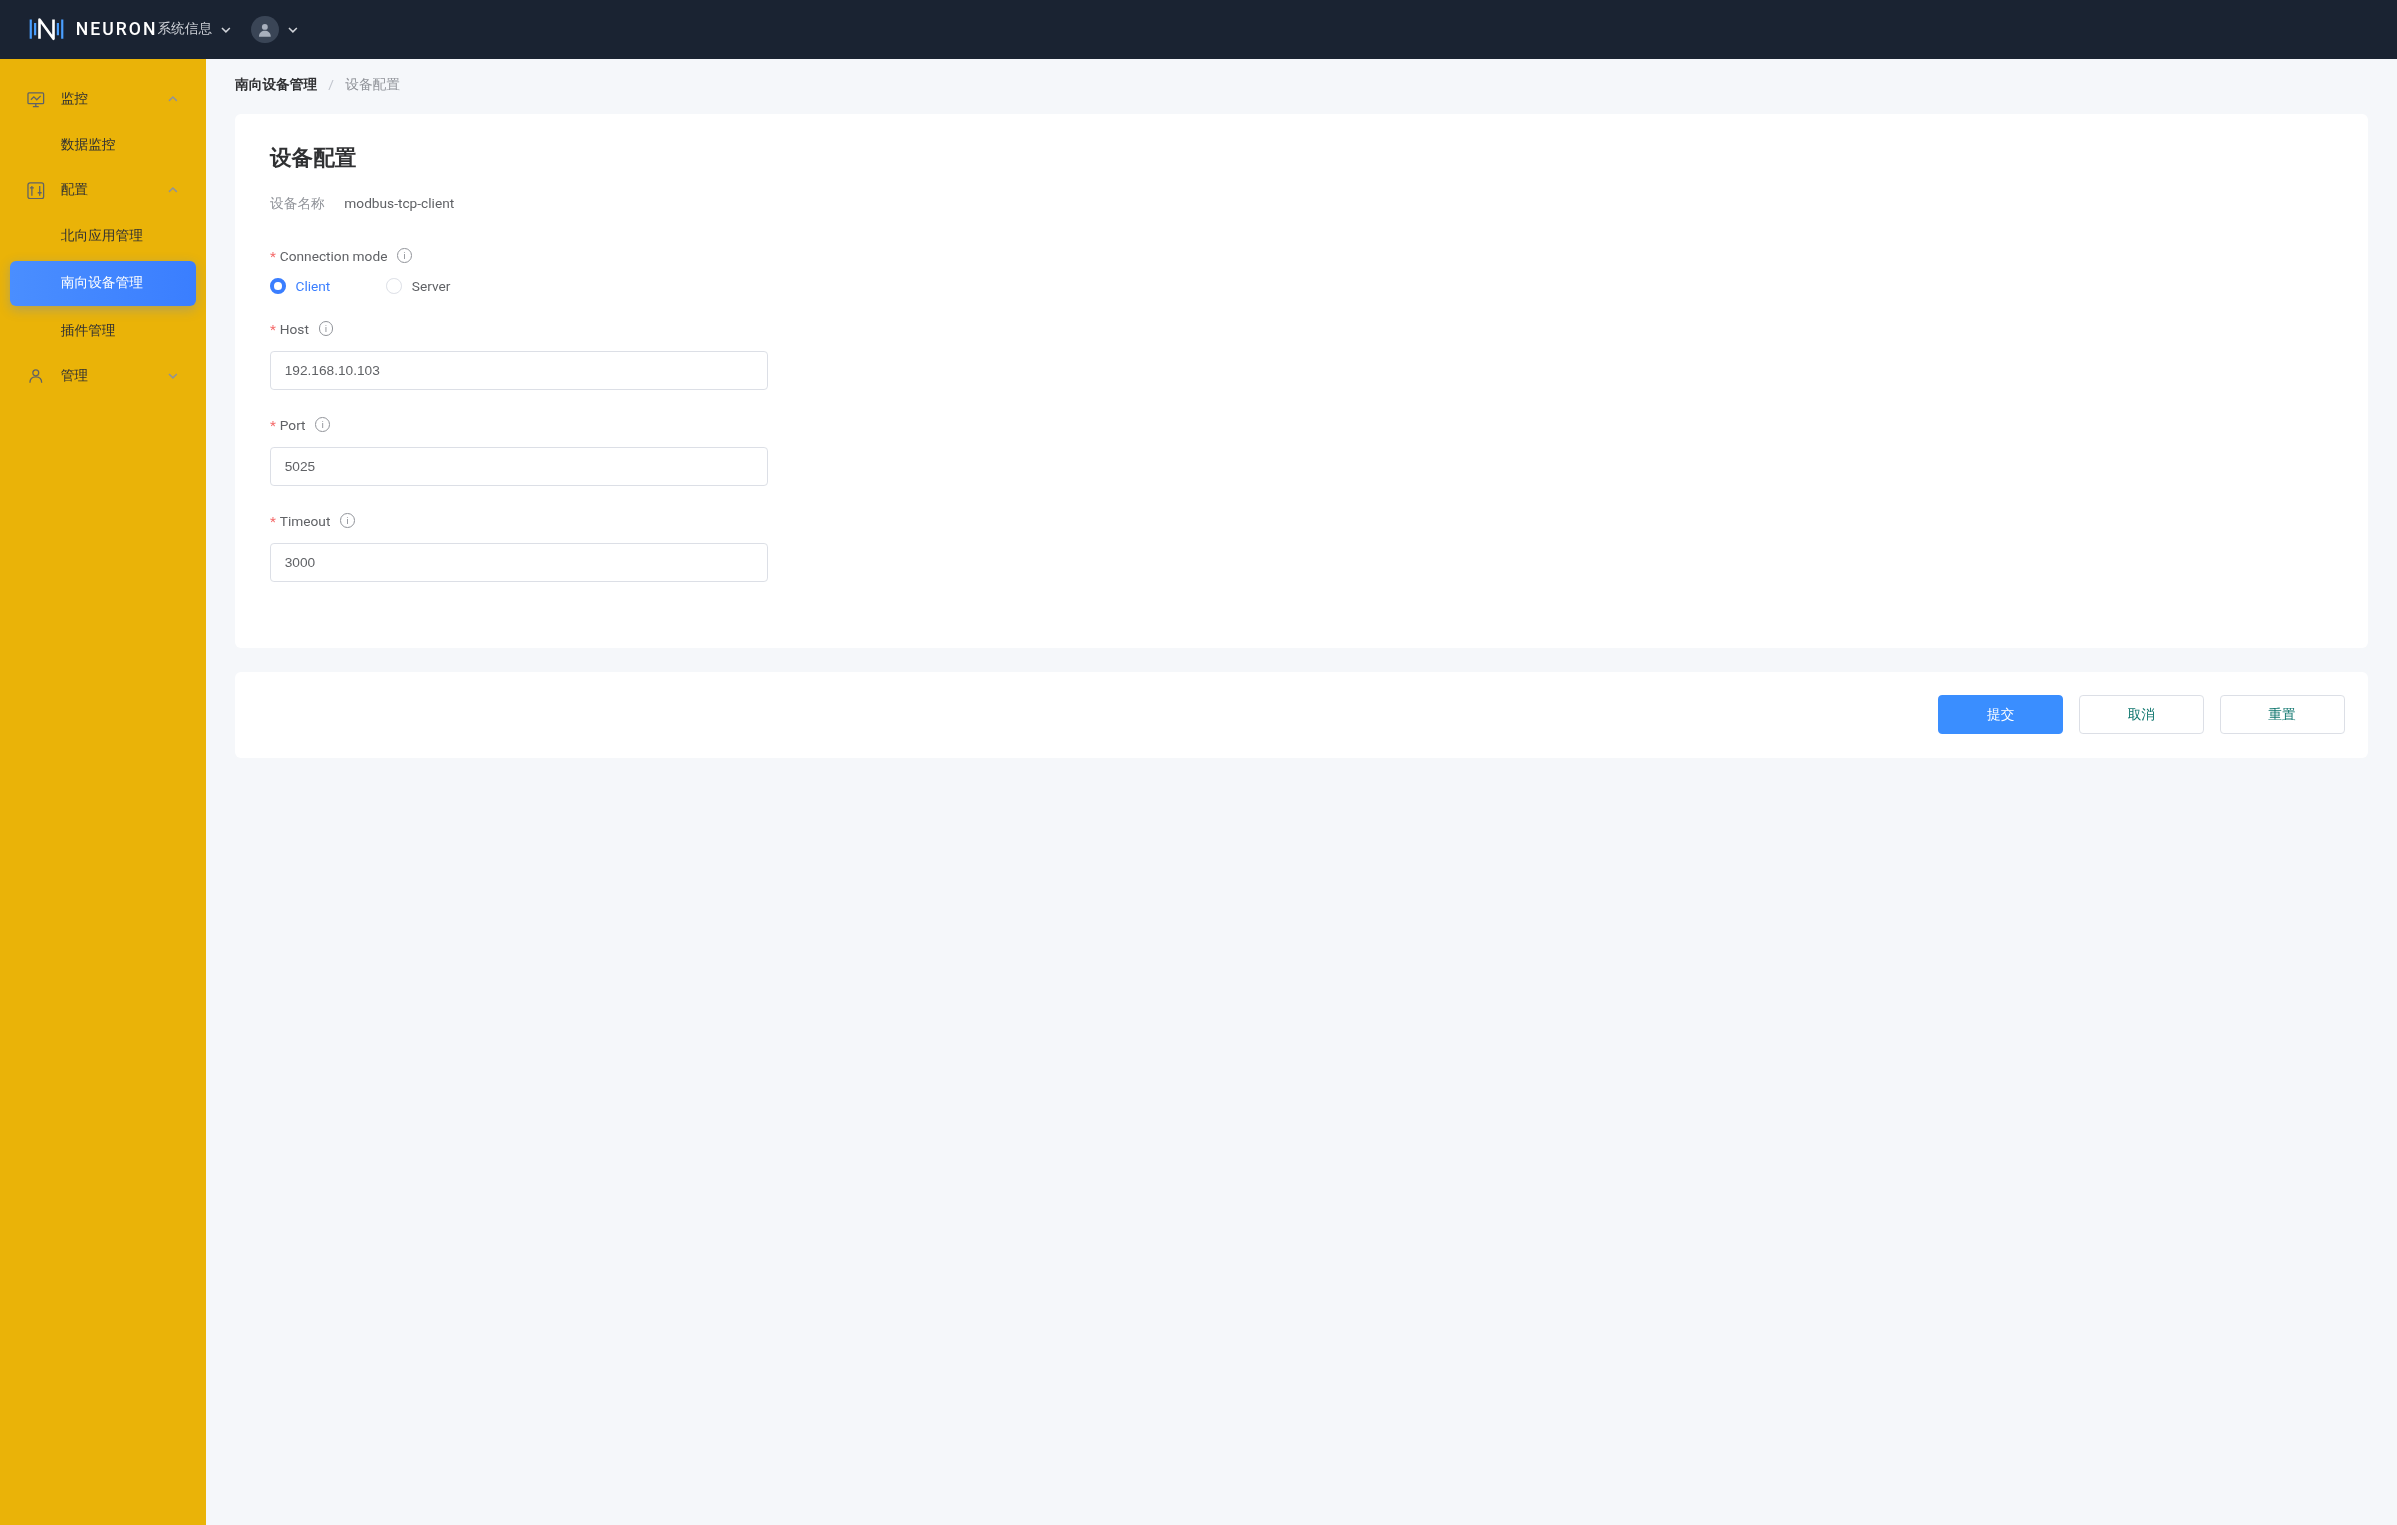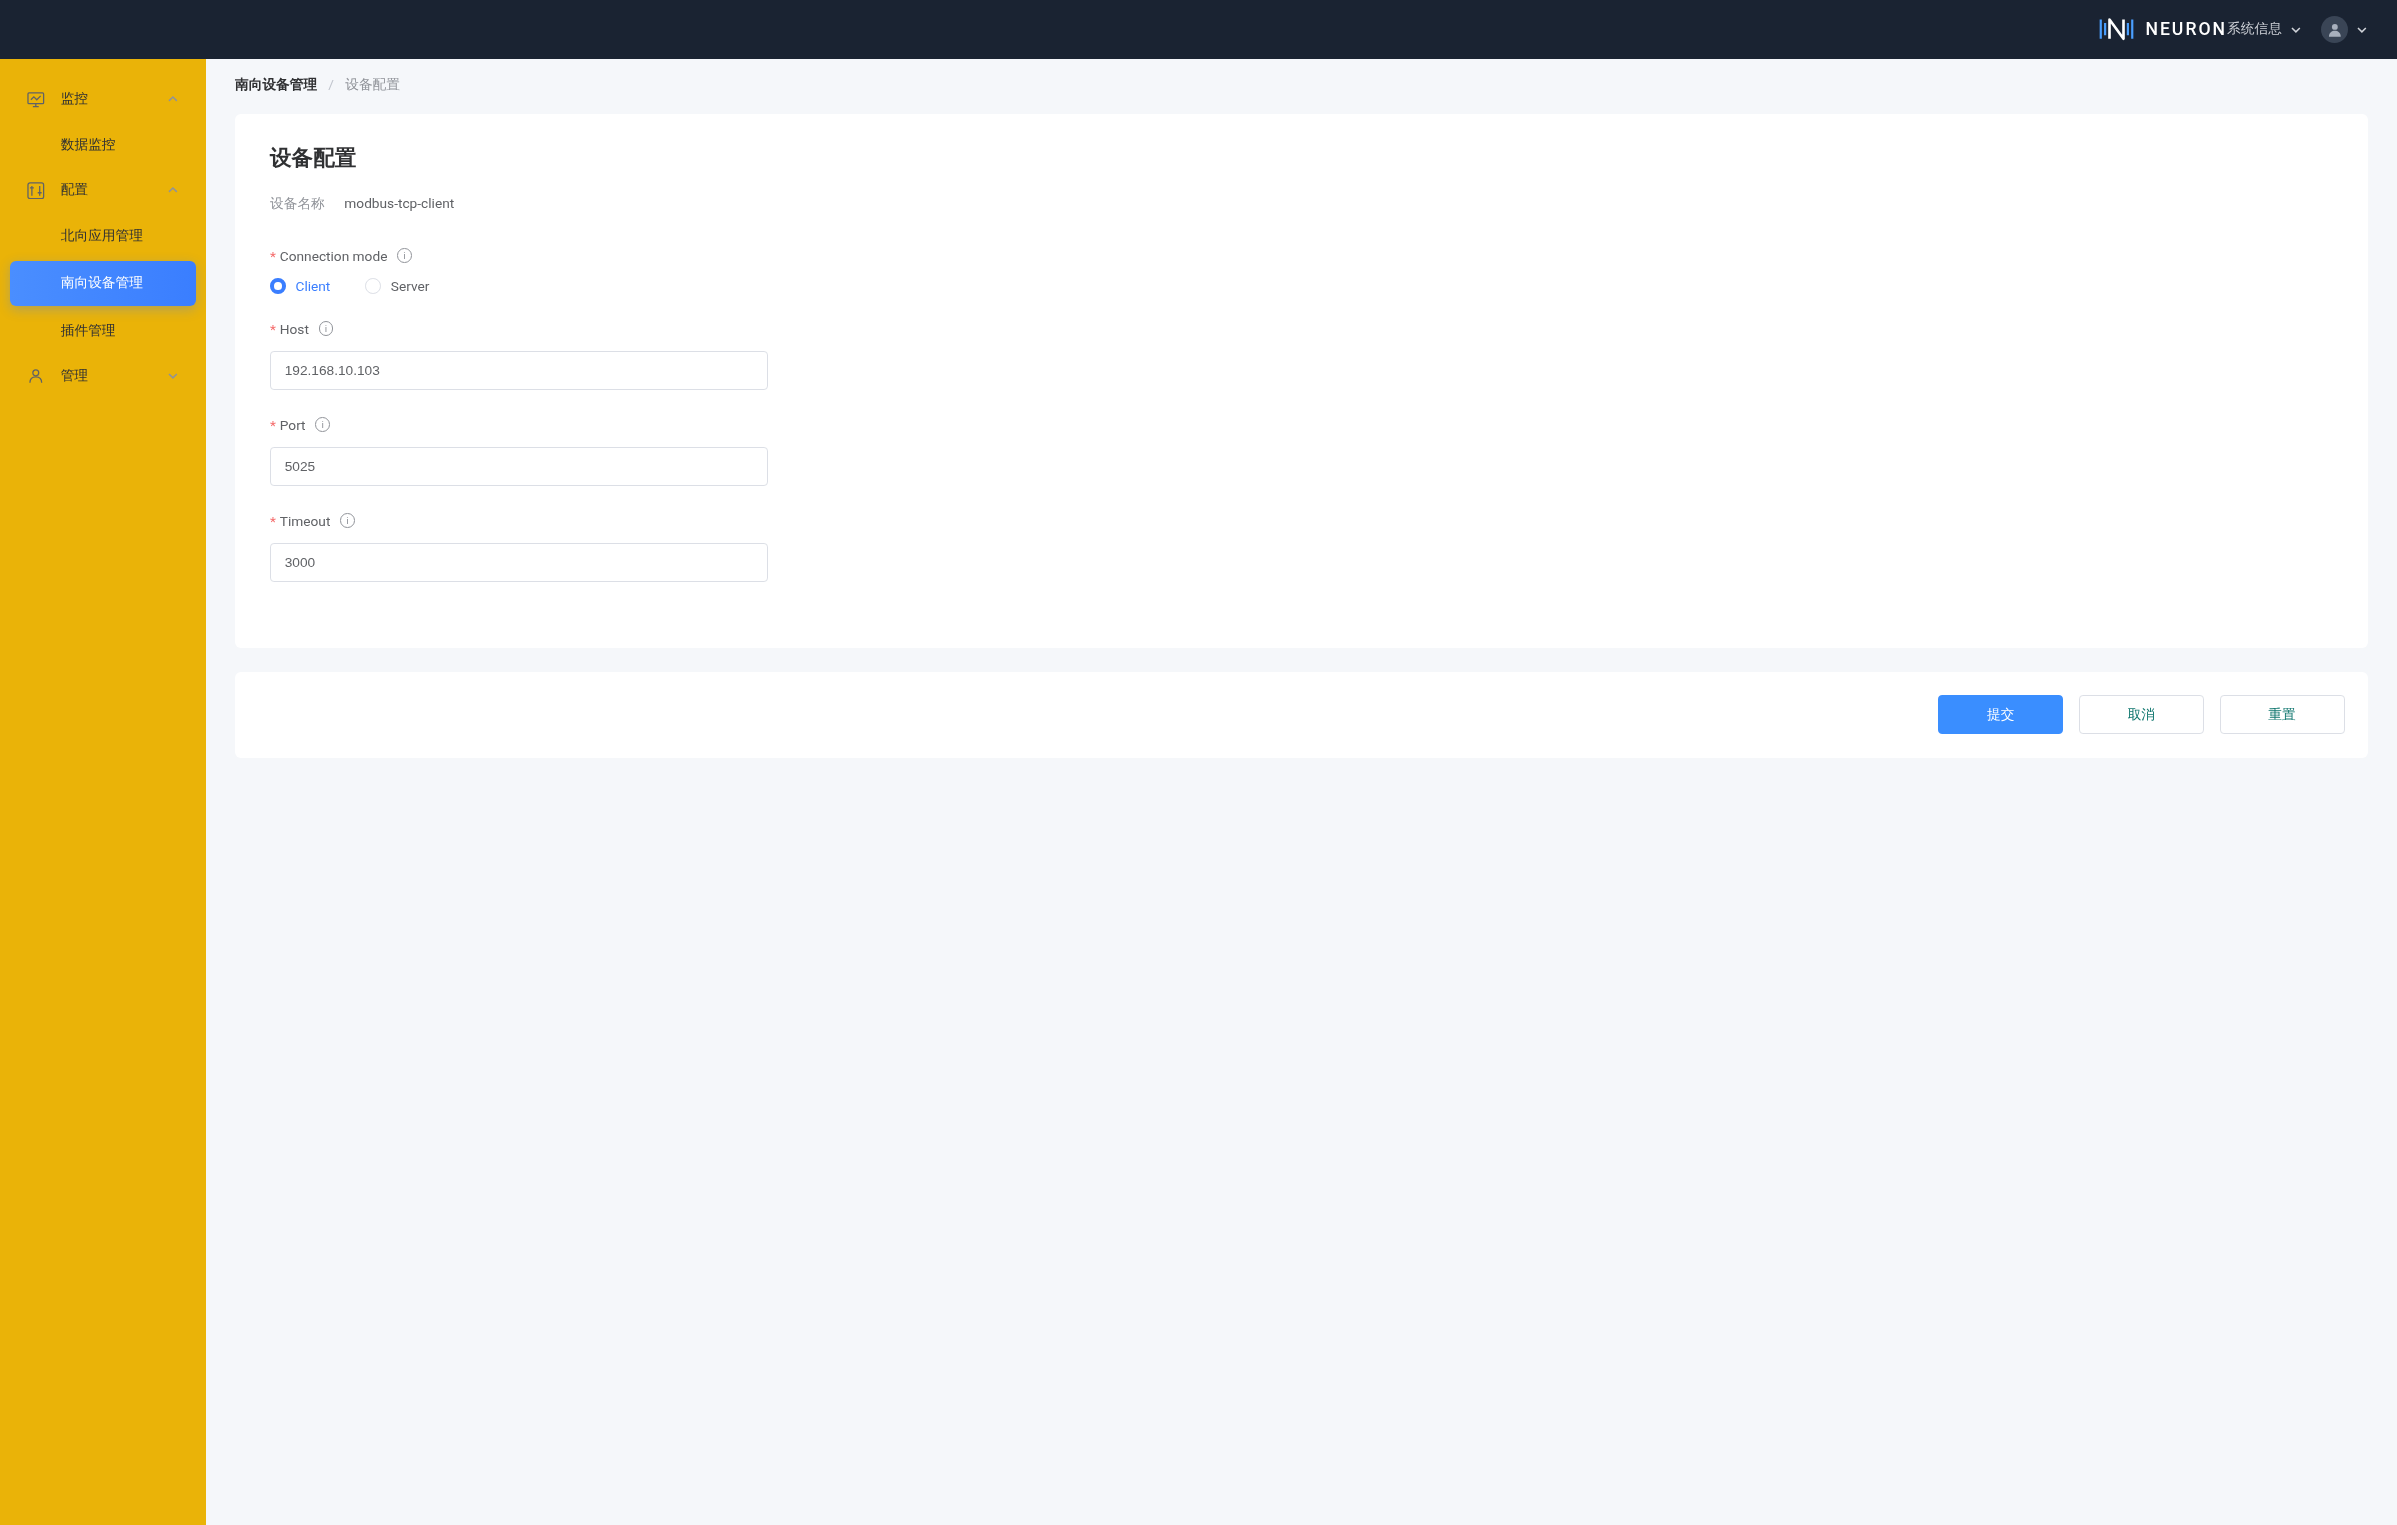--- a/index.html
+++ b/index.html
@@ -7,21 +7,21 @@
       font-family: -apple-system, BlinkMacSystemFont, "Segoe UI", Roboto, "Helvetica Neue", Arial, sans-serif;
       background: #f5f7fa;
       color: #303133;
       font-size: 13.7px;
     }
     .header {
       background: #1a2332;
       height: 59px;
       display: flex;
       align-items: center;
-      justify-content: flex-end;
+      justify-content: flex-start;
       padding: 0 29px;
     }
     .logo-area { display: flex; align-items: center; gap: 11.8px; }
     .logo-icon {
       width: 35px; height: 27.4px;
       display: flex; align-items: center;
     }
     .logo-text {
       color: #fff;
       font-size: 17.6px;
@@ -132,21 +132,21 @@
     .info-icon {
       width: 14.7px; height: 14.7px;
       border: 1px solid #909399;
       border-radius: 50%;
       display: inline-flex;
       align-items: center;
       justify-content: center;
       font-size: 9.8px;
       color: #909399;
     }
-    .radio-row { display: flex; gap: 35px; }
+    .radio-row { display: flex; gap: 56px; }
     .radio-item { display: flex; align-items: center; gap: 9.8px; cursor: pointer; }
     .radio-circle {
       width: 15.7px; height: 15.7px;
       border-radius: 50%;
       border: 1px solid #dcdfe6;
       display: flex;
       align-items: center;
       justify-content: center;
     }
     .radio-item.selected .radio-circle {

